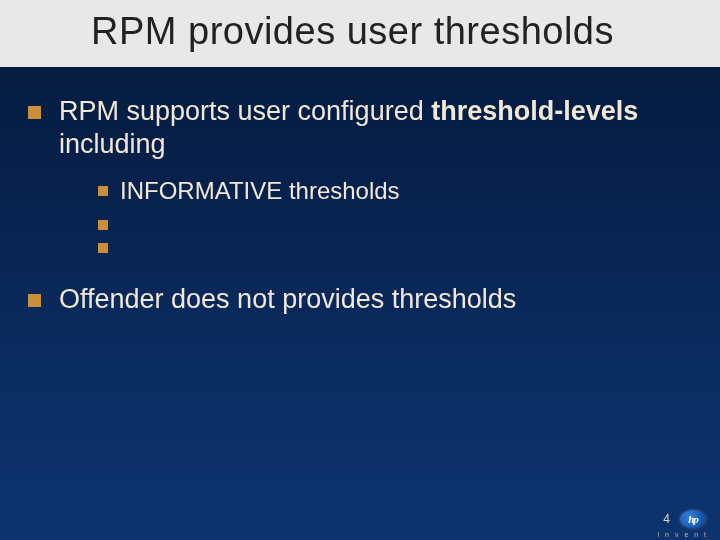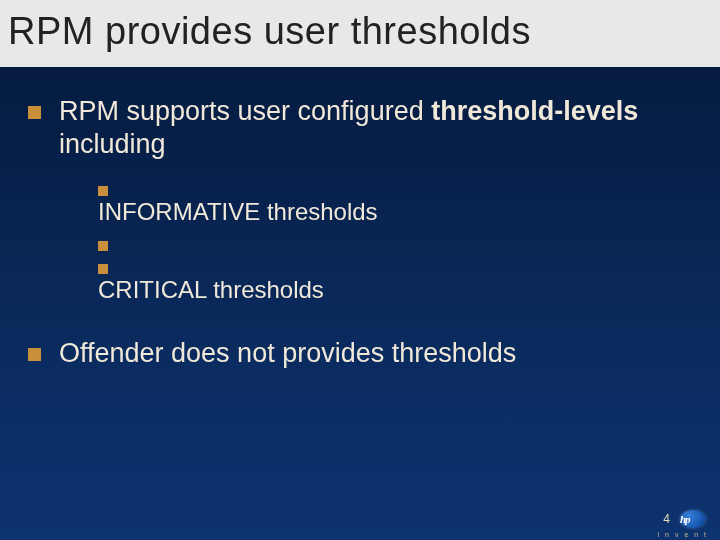--- a/index.html
+++ b/index.html
@@ -15,20 +15,21 @@
     position: relative;
     color: #f0e8d8;
   }
   .title-band {
     background: #e8e8e8;
     color: #222;
     padding: 10px 23px 14px 8px;
     font-size: 38px;
     font-weight: 400;
     letter-spacing: 0.5px;
+    text-align: center;
   }
   .content {
     padding: 28px 40px 0 28px;
     color: #f0e8d8;
   }
   .l1 {
     display: flex;
     align-items: flex-start;
     font-size: 27px;
     line-height: 1.22;
@@ -45,21 +46,20 @@
   .l1 .text { flex: 1; }
   .l2-group {
     margin: 14px 0 30px 70px;
   }
   .l2 {
     display: flex;
     align-items: flex-start;
     font-size: 24px;
     line-height: 1.35;
     margin-bottom: 2px;
-    flex-direction: column;
   }
   .l2 .bullet {
     width: 10px;
     height: 10px;
     background: #c98f3a;
     flex: 0 0 10px;
     margin-top: 11px;
     margin-right: 12px;
   }
   .emph { font-weight: 700; }
@@ -75,21 +75,21 @@
     color: #e8d9b8;
     font-size: 12px;
   }
   .hp-logo {
     width: 26px;
     height: 18px;
     border-radius: 50%;
     background: radial-gradient(circle at 35% 35%, #3a7fd6 0%, #1a5db8 55%, #0a3a80 100%);
     display: flex;
     align-items: center;
-    justify-content: flex-start;
+    justify-content: center;
     box-shadow: 0 0 3px rgba(255,255,255,0.3);
   }
   .hp-logo span {
     color: #fff;
     font-size: 11px;
     font-style: italic;
     font-weight: 700;
     letter-spacing: -1px;
     font-family: "Times New Roman", serif;
   }
@@ -121,21 +121,20 @@
     <div class="l2-group">
       <div class="l2">
         <div class="bullet"></div>
         <div>INFORMATIVE thresholds</div>
       </div>
       <div class="l2">
         <div class="bullet"></div>
       </div>
       <div class="l2">
         <div class="bullet"></div>
-        <div>CRITICAL thresholds</div>
       </div>
     </div>
 
     <div class="l1">
       <div class="bullet"></div>
       <div class="text">Offender does not provides thresholds</div>
     </div>
 
   </div>
 

